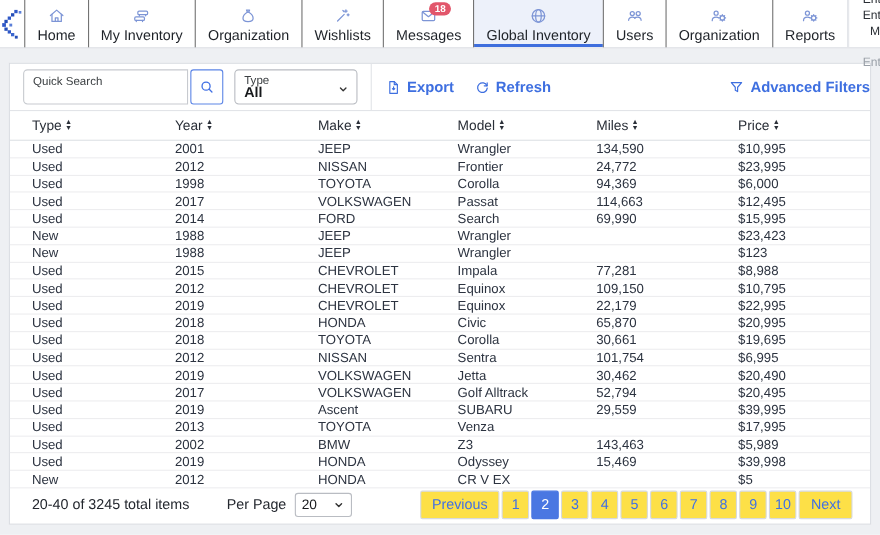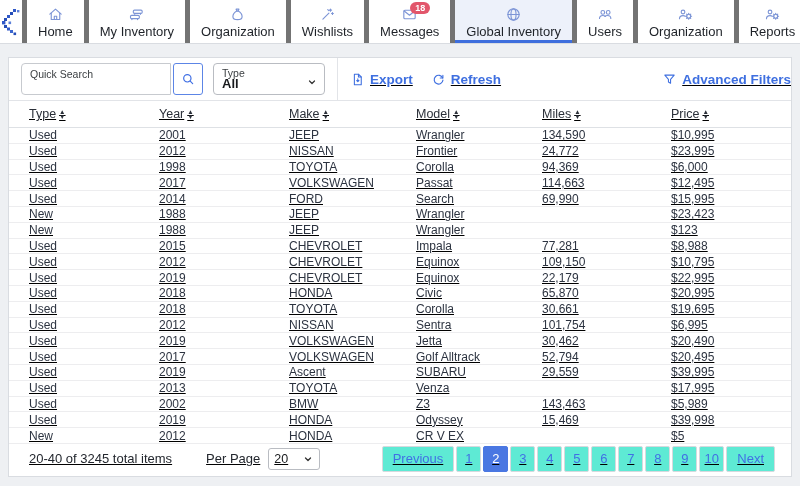--- a/index.html
+++ b/index.html
@@ -4,34 +4,34 @@
 <style>
   * { margin:0; padding:0; box-sizing:border-box; }
   html,body { width:800px; height:486px; overflow:hidden; background:#eef0f3;
     font-family:"Liberation Sans",sans-serif; -webkit-font-smoothing:antialiased; }
 
   
   .nav { height:44px; background:#fff; border-bottom:1px solid #d9dce1; display:flex; align-items:stretch; }
   .logo { width:33px; display:flex; align-items:center; justify-content:center; cursor:pointer; }
   .tabs { display:flex; align-items:stretch; }
   .tab { display:flex; flex-direction:column; align-items:center; justify-content:center;
-    padding:3px 11px 2px; border-left:5px solid #737373; color:#1e2228; font-size:13px; cursor:pointer; white-space:nowrap; }
+    padding:3px 11px 2px; border-left:1px solid #737373; color:#1e2228; font-size:13px; cursor:pointer; white-space:nowrap; }
   .tab:last-child { border-right:1px solid #e4e6ea; }
   .tab.active { background:#edf1fa; box-shadow:inset 0 -3px 0 #3e6edd; }
   .ticon { position:relative; height:17px; color:#7d95d6; display:flex; align-items:center; }
   .ticon svg { width:17px; height:17px; }
   .tlabel { margin-top:1px; }
   .badge { position:absolute; top:-4px; left:9px; background:#e2566b; color:#fff; font-size:9px;
     font-weight:bold; border-radius:8px; padding:1px 5px; line-height:10px; }
   .account { margin-left:auto; display:flex; flex-direction:column; justify-content:center;
     text-align:right; padding:0 12px; font-size:11px; color:#2a2e34; line-height:1.3; border-left:1px solid #e4e6ea; }
   .account .muted { color:#9aa0a8; }
 
   
-  .card { margin:13px 8px 0; height:420px; background:#fff; border:1px solid #d9dce1; display:flex; flex-direction:column;text-decoration:underline; }
+  .card { margin:13px 8px 0; height:420px; background:#fff; border:1px solid #d9dce1; display:flex; flex-direction:column; }
 
   
   .filterbar { height:43px; display:flex; align-items:center; border-bottom:1px solid #e2e4e8; flex-shrink:0; }
   .search-group { display:flex; margin-left:12px; }
   .search-box { position:relative; width:150px; height:32px; border:1px solid #c7cacf; border-radius:4px 0 0 4px; background:#fff; }
   .search-box .flabel { position:absolute; top:4px; left:8px; font-size:10.5px; color:#3c4043; }
   .search-box input { position:absolute; left:6px; bottom:1px; width:135px; height:15px; border:none; outline:none; font-size:12px; background:transparent; }
   .search-btn { width:30px; height:32px; margin-left:2px; border:1px solid #5c85e6; border-radius:3px; background:#fff;
     display:flex; align-items:center; justify-content:center; color:#4170e4; cursor:pointer; }
   .search-btn svg { width:16px; height:16px; }
@@ -54,21 +54,21 @@
   .row { height:15.8px; border-bottom:1px solid #ededef; font-size:12px; color:#2c3340; cursor:pointer; }
   .row > div { overflow:hidden; white-space:nowrap; }
 
   
   .tfoot { flex:1; display:flex; align-items:center; padding:0 16px 2px 20px; font-size:13px; color:#23272e; }
   .perpage { margin-left:34px; display:flex; align-items:center; gap:8px; }
   .pp-select { width:52px; height:22px; border:1px solid #b9bcc2; border-radius:3px; display:flex; align-items:center;
     justify-content:space-between; padding:0 5px; font-size:12.5px; color:#17191c; cursor:pointer; background:#fff;text-align:center; }
   .pp-select .chev { color:#333; display:flex; }
   .pager { margin-left:auto; display:flex; gap:2px; }
-  .pbtn { min-width:25px; height:26px; border:1px solid #d6d9de; border-radius:2px; background:#5eead4; color:#4170e4;
+  .pbtn { min-width:25px; height:26px; border:1px solid #d6d9de; border-radius:2px; background:#fde047; color:#4170e4;
     font-size:13px; display:flex; align-items:center; justify-content:center; padding:0 4px; cursor:pointer; }
   .pbtn.wide { padding:0 10px; }
   .pbtn.active { background:#4a77e2; border-color:#4a77e2; color:#fff; }
 </style>
 </head>
 <body>
 
 <div class="nav">
   <div class="logo">
     <svg width="22" height="28" viewBox="0 0 22 28">

